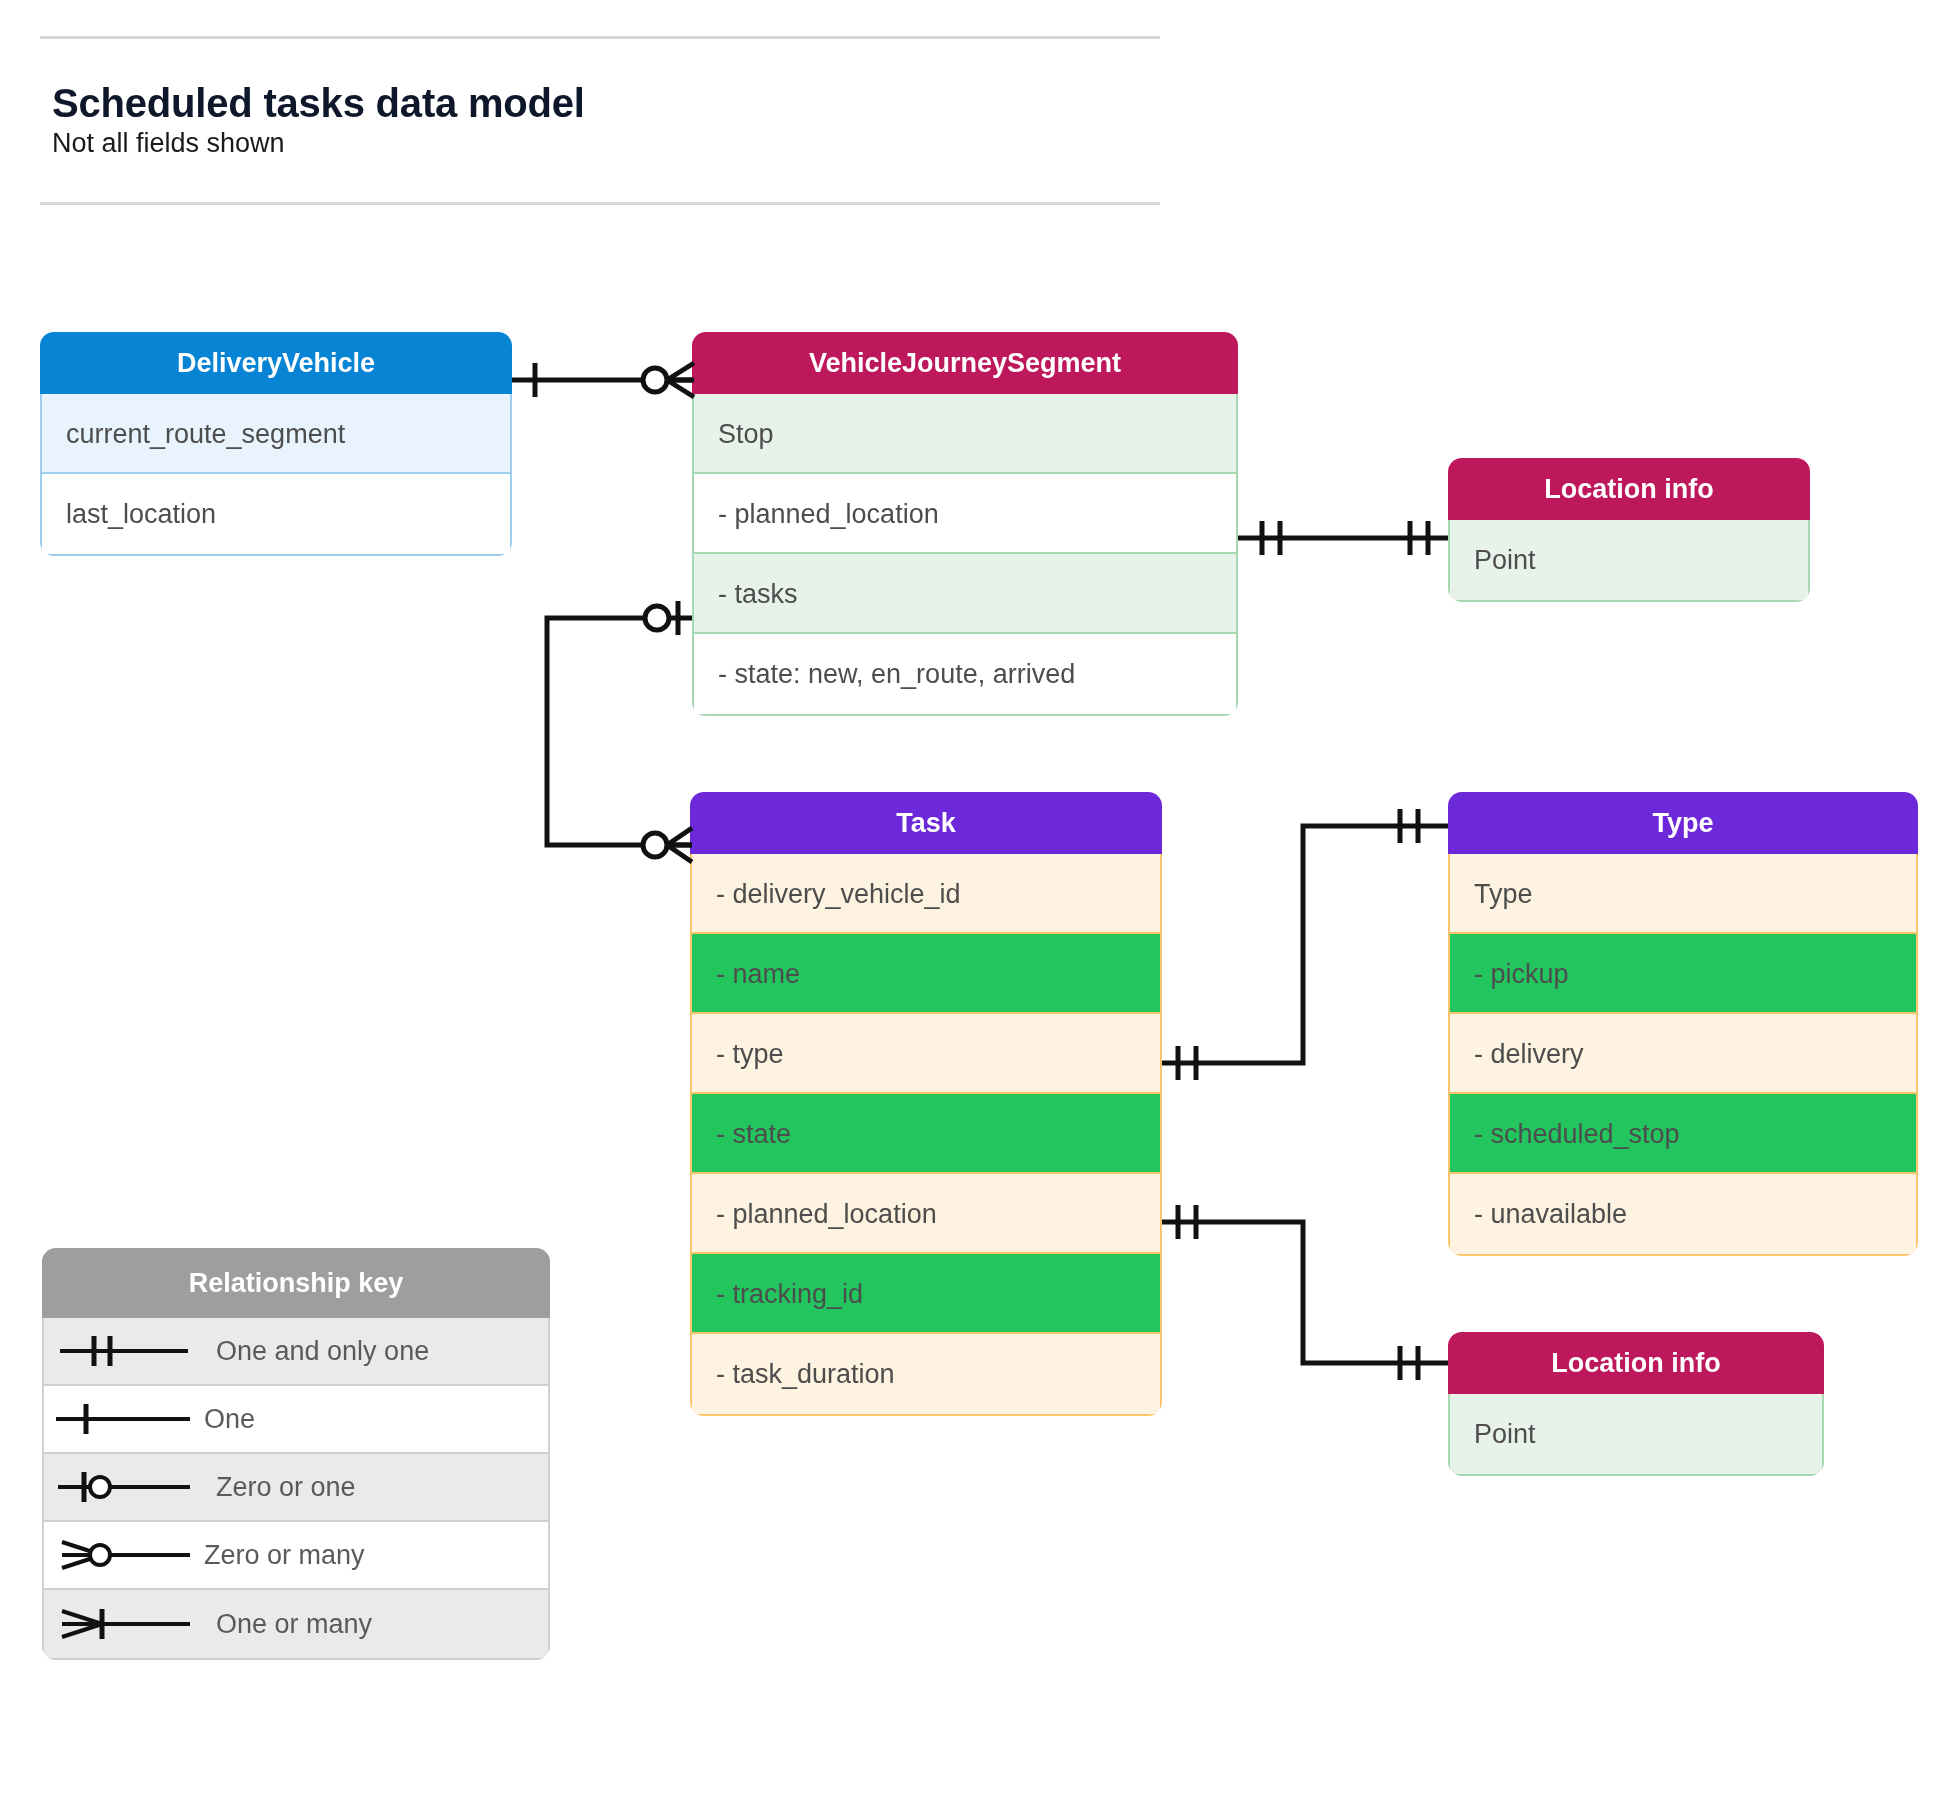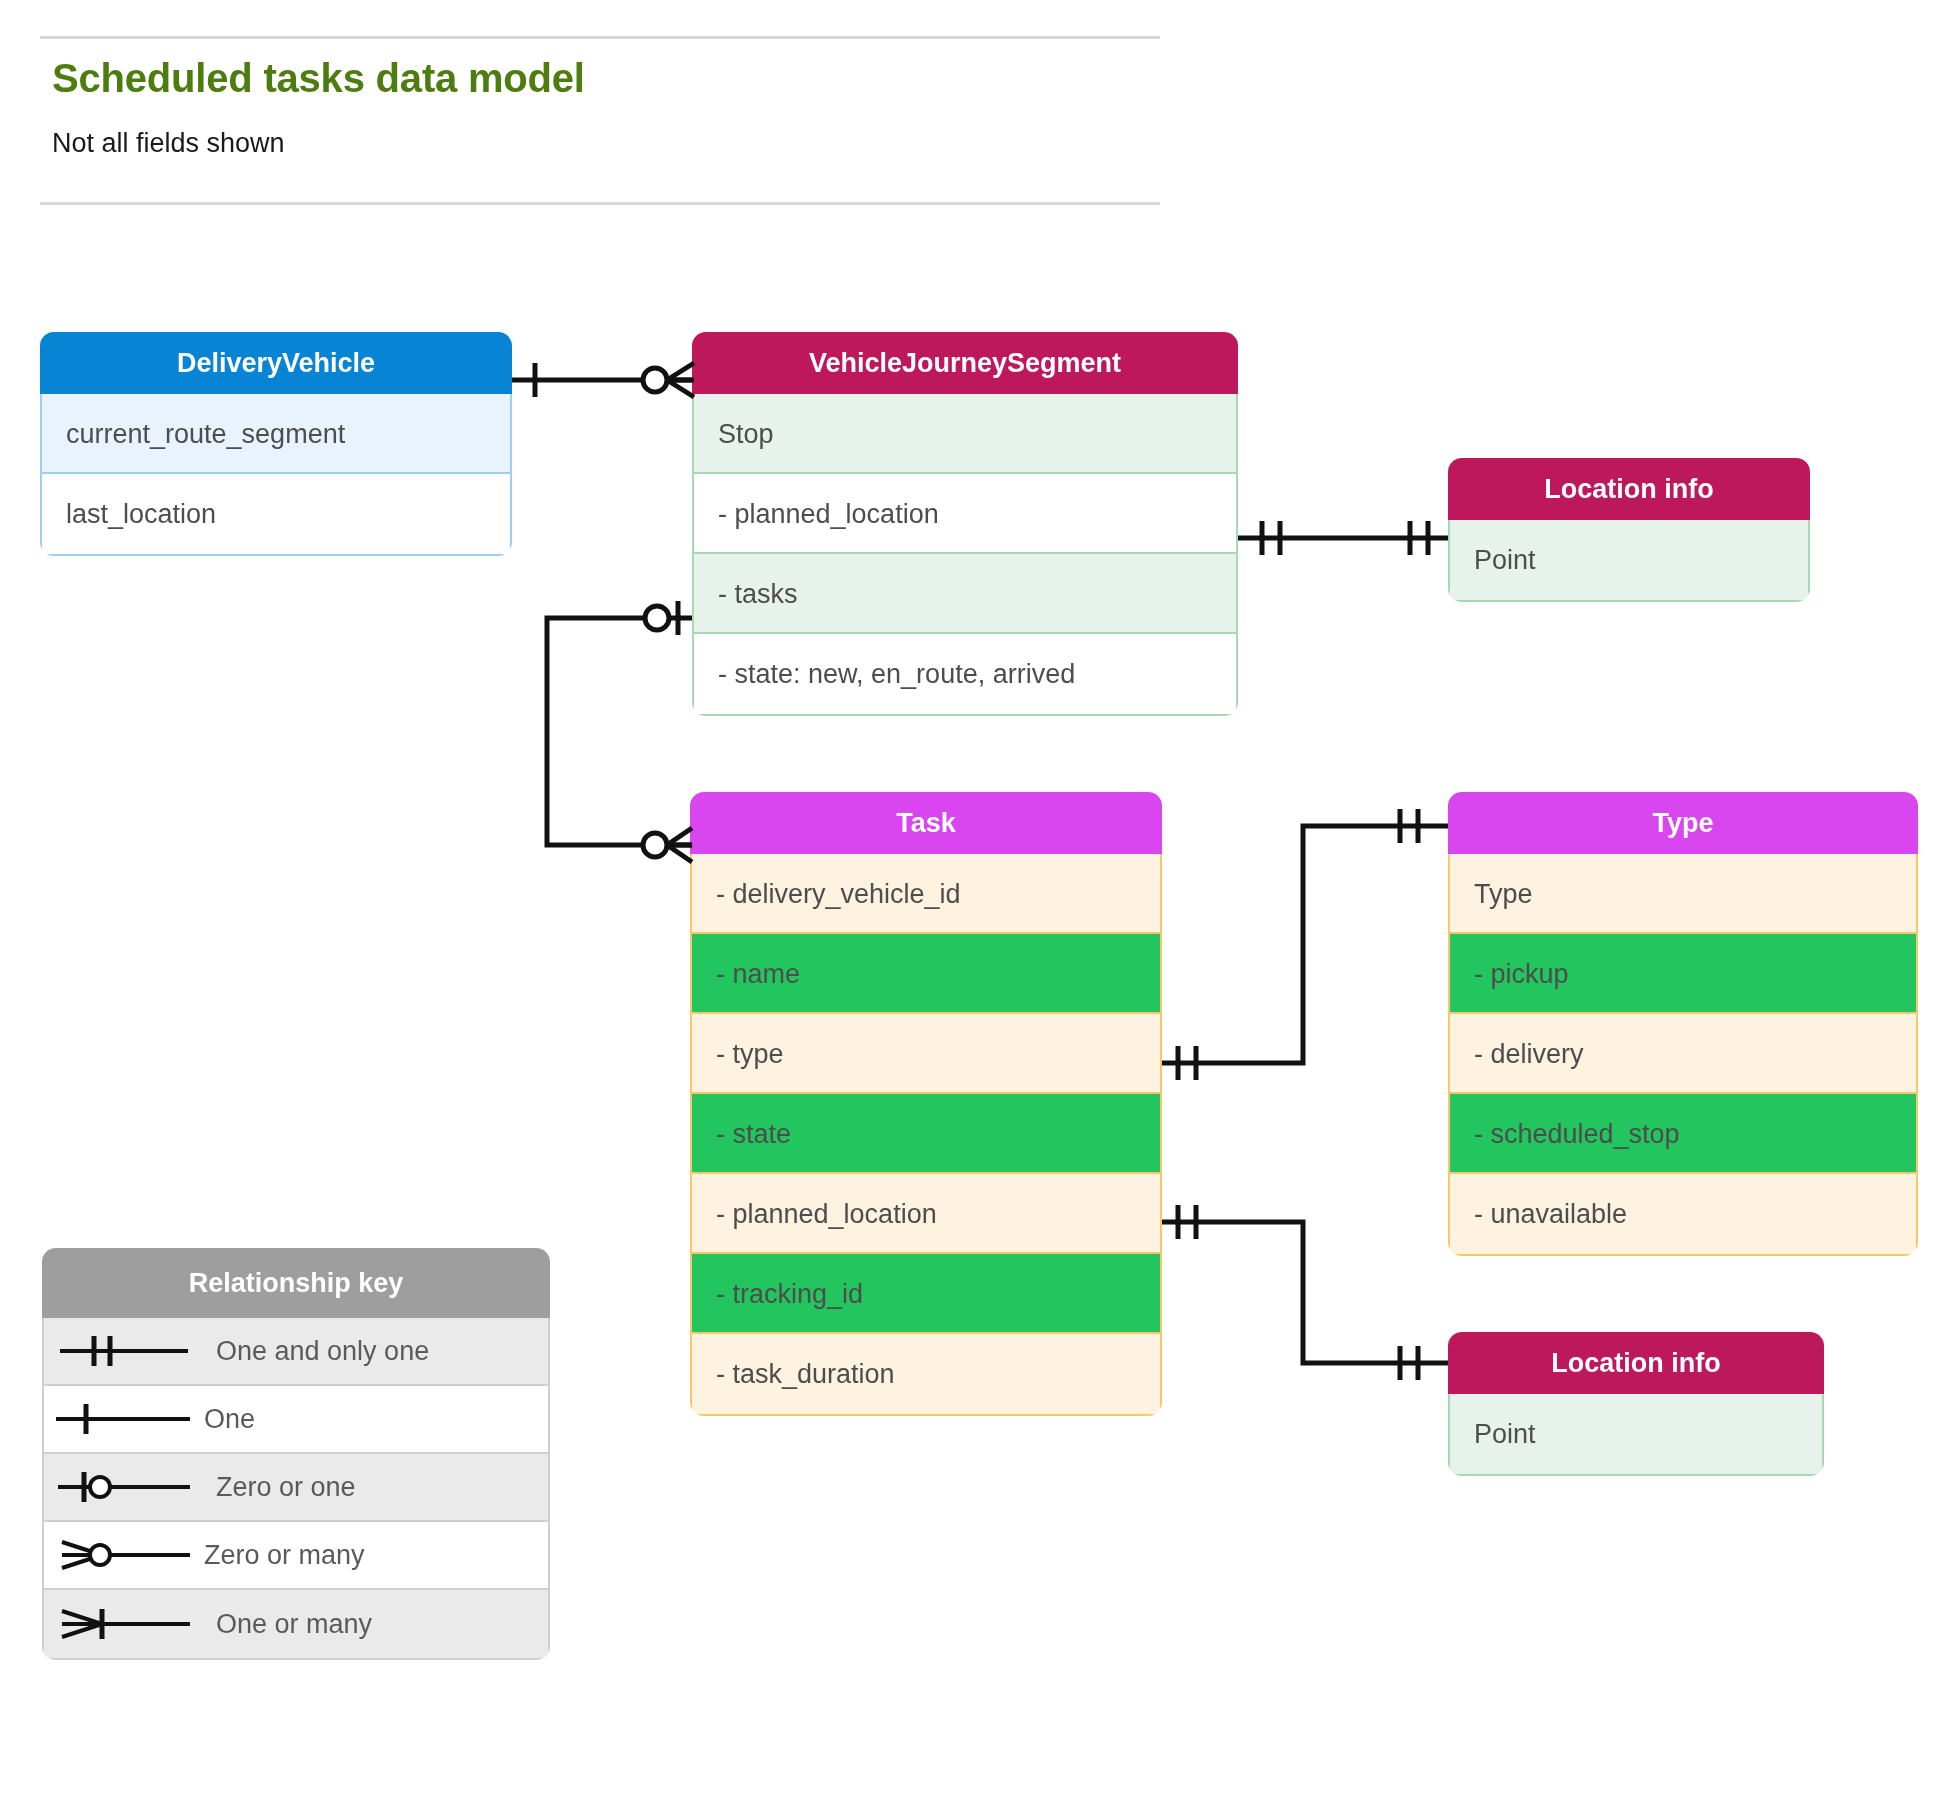--- a/index.html
+++ b/index.html
@@ -27,24 +27,24 @@
     width: 1120px;
     height: 3px;
     background: #d8d8d8;
   }
   #rule-top { top: 36px; }
   #rule-bottom { top: 202px; }
 
   #page-title {
     position: absolute;
     left: 52px;
-    top: 56px;
+    top: 81px;
     font-size: 40px;
     font-weight: bold;
-    color: #4d7c0f;
+    color: #0f172a;
     letter-spacing: -0.2px;
     white-space: nowrap;
   }
   #page-subtitle {
     position: absolute;
     left: 52px;
     top: 128px;
     font-size: 27px;
     font-weight: normal;
     color: #1a1a1a;
@@ -94,21 +94,21 @@
 
   
   .pal-green .ent-header { background: #be185d; }
   .pal-green .ent-rows   { border-color: #a6d9b2; }
   .pal-green .ent-row    { border-bottom: 2px solid #a6d9b2; }
   .pal-green .ent-row:last-child { border-bottom: none; }
   .pal-green .ent-row.tint { background: #e7f3ea; }
   .pal-green .ent-row.plain { background: #ffffff; }
 
   
-  .pal-orange .ent-header { background: #d946ef; }
+  .pal-orange .ent-header { background: #6d28d9; }
   .pal-orange .ent-rows   { border-color: #fbc66a; }
   .pal-orange .ent-row    { border-bottom: 2px solid #fbc66a; }
   .pal-orange .ent-row:last-child { border-bottom: none; }
   .pal-orange .ent-row.tint { background: #fdf3e0; }
   .pal-orange .ent-row.plain { background: #22c55e; }
 
   
   #legend {
     position: absolute;
     border-radius: 14px;

